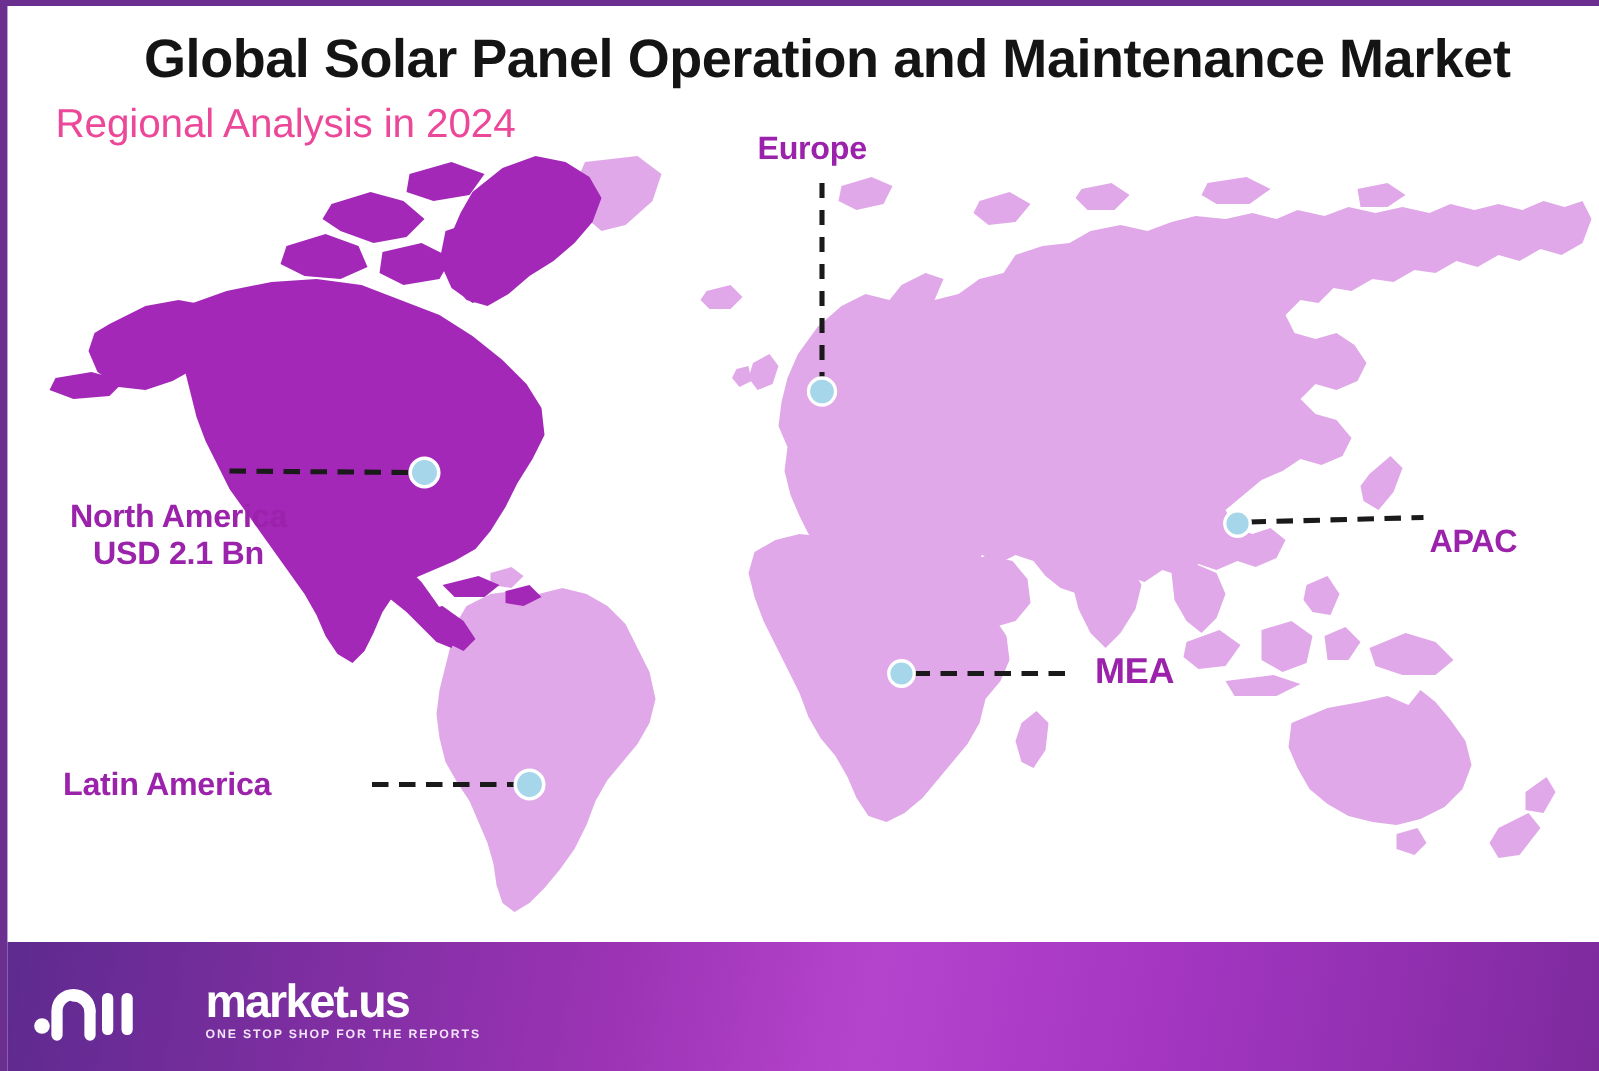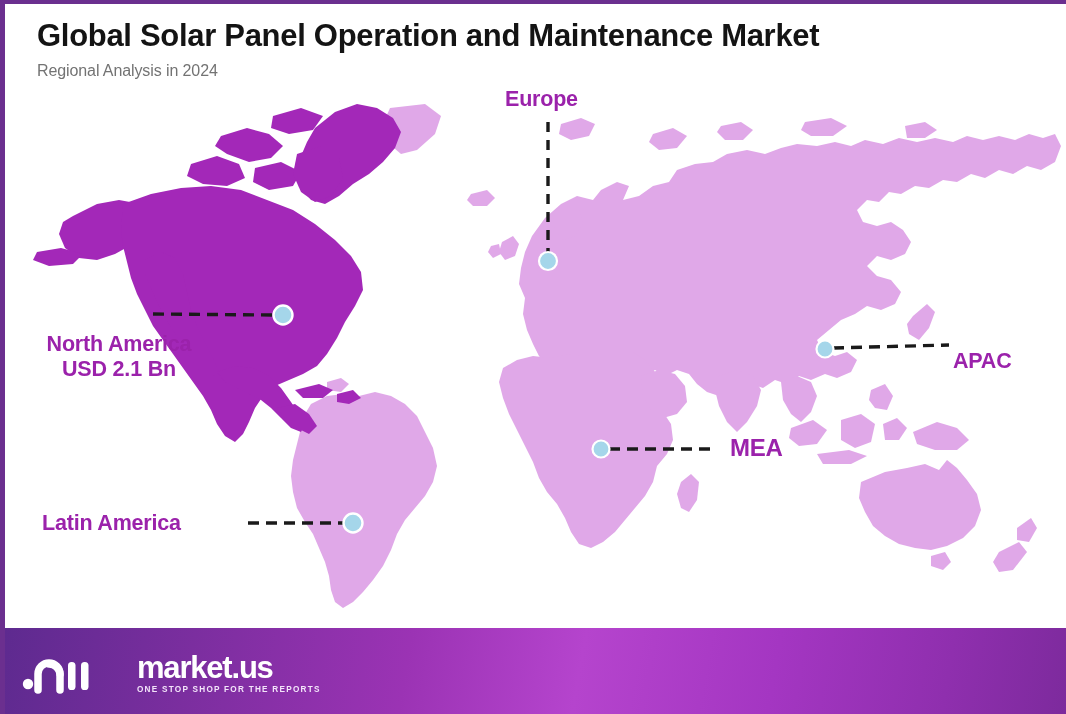--- a/index.html
+++ b/index.html
@@ -27,33 +27,34 @@
   
   #header {
     position: absolute;
     left: 0; top: 0;
     width: 1061px;
     padding: 14px 0 0 32px;
     z-index: 40;
   }
 
   #title {
-    font-size: 31px;
+    font-size: 36px;
     font-weight: bold;
     color: #141414;
     letter-spacing: -0.3px;
     line-height: 1.15;
     white-space: nowrap;
+    text-align: center;
   }
 
   #subtitle {
     margin-top: 8px;
-    font-size: 16px;
+    font-size: 27px;
     font-weight: normal;
-    color: #737373;
+    color: #ec4899;
     letter-spacing: -0.1px;
     white-space: nowrap;
   }
 
   
   #map-wrap {
     position: absolute;
     left: 0; top: 0;
     width: 1061px;
     height: 624px;

